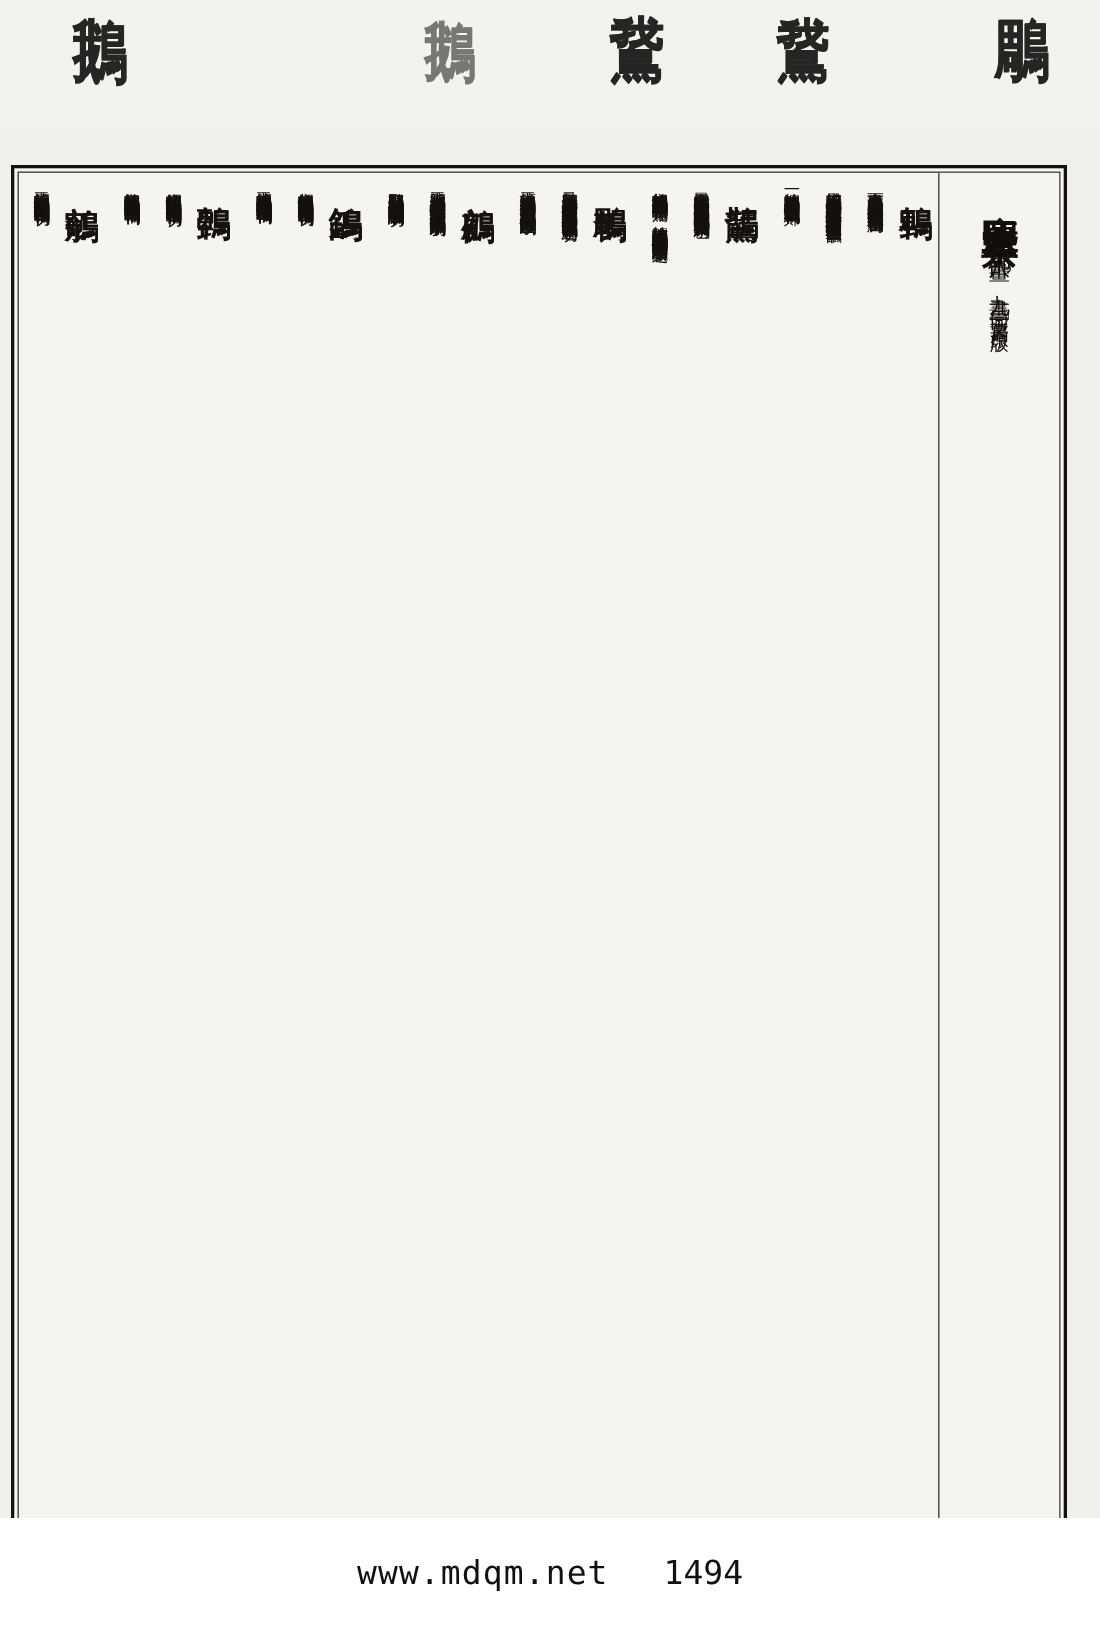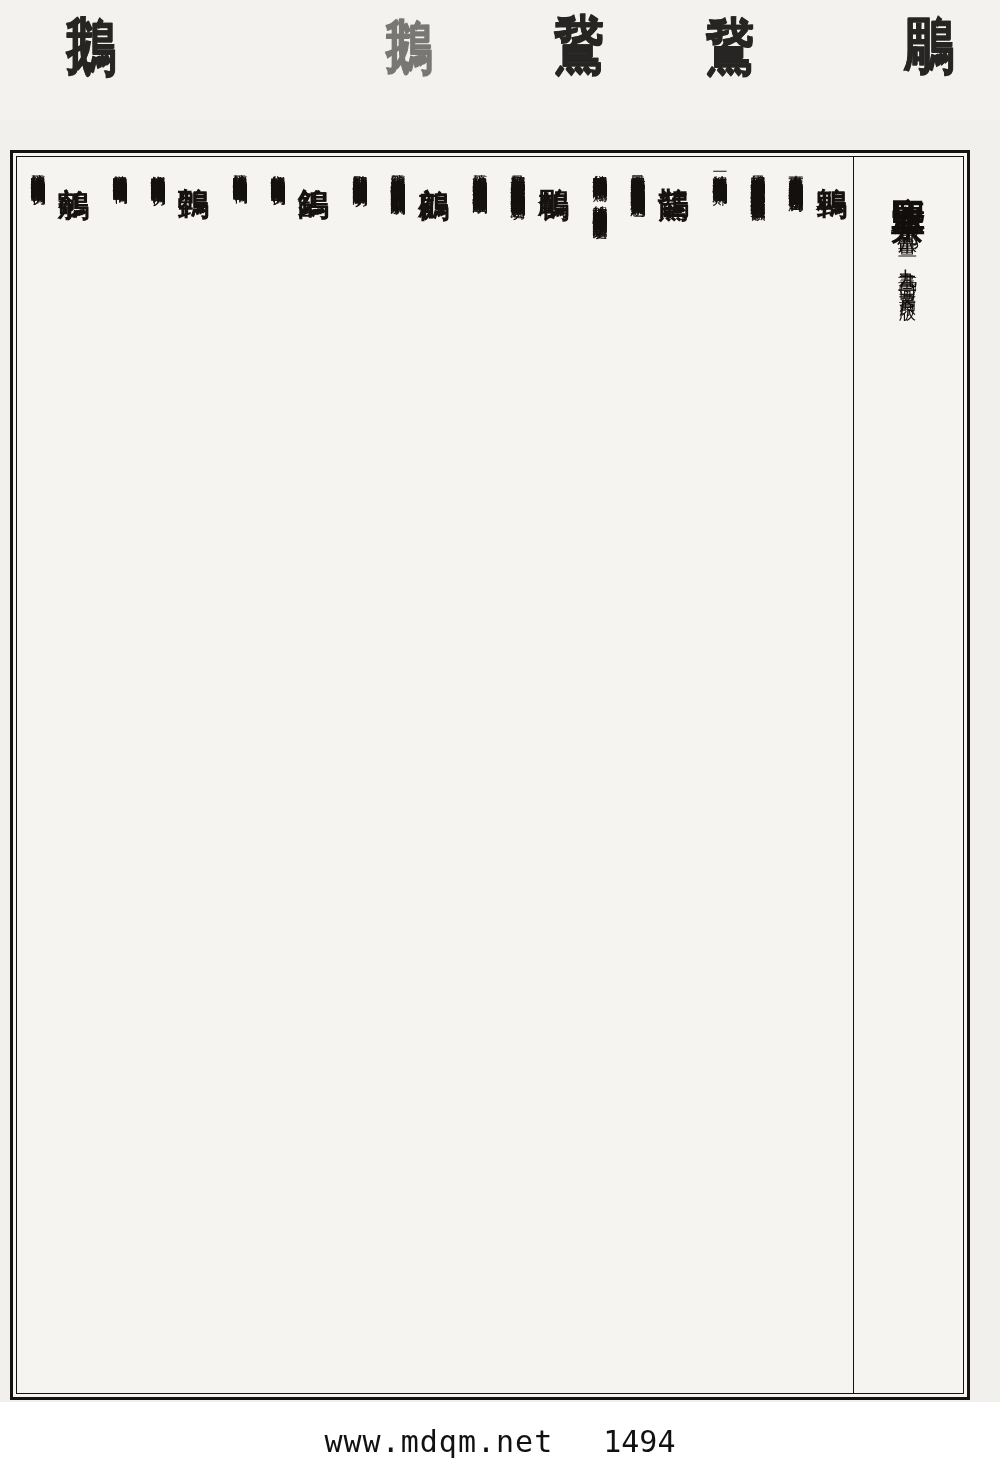--- a/index.html
+++ b/index.html
@@ -140,21 +140,21 @@
     line-height: 1.02;
     letter-spacing: 1px;
   }
 
   
   .footer {
     position: absolute;
     left: 0;
     bottom: 0;
     width: 1000px;
-    height: 78px;
+    height: 100px;
     background: #ffffff;
     display: flex;
     align-items: center;
     justify-content: center;
     gap: 26px;
   }
   .footer-url {
     font-family: "DejaVu Sans Mono", monospace;
     font-size: 30px;
     color: #111111;

